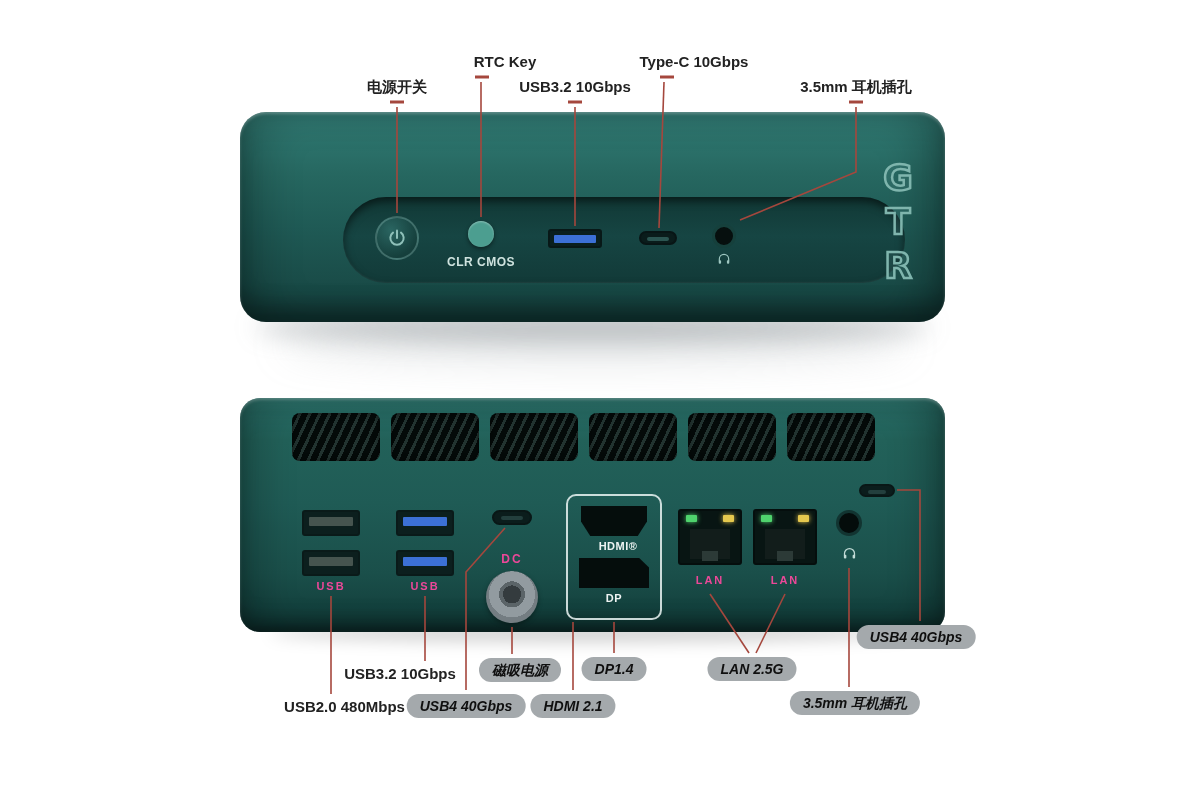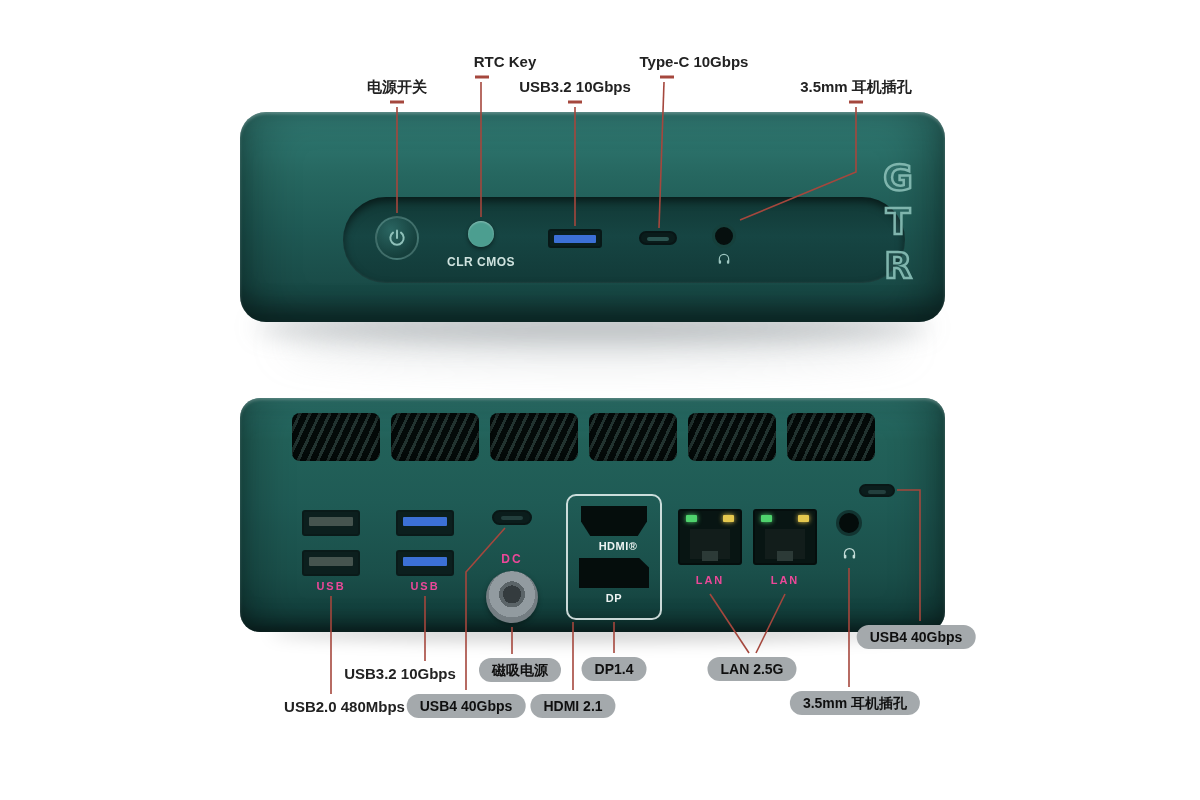--- a/index.html
+++ b/index.html
@@ -5,21 +5,21 @@
   * { margin:0; padding:0; box-sizing:border-box; }
   html,body { background:#ffffff; }
   body { font-family:"Liberation Sans","DejaVu Sans",sans-serif; }
   .stage { position:relative; width:1200px; height:800px; background:#ffffff; overflow:hidden; }
 
   
   .callout { position:absolute; transform:translateX(-50%); font-size:15px; font-weight:600;
              color:#222; white-space:nowrap; }
   .badge { position:absolute; transform:translateX(-50%); background:#a4a9ac; color:#0f0f0f;
            font-size:14px; font-weight:700; line-height:18px; padding:3px 13px;
-           border-radius:13px; white-space:nowrap; }
+           border-radius:13px; white-space:nowrap;font-style:italic; }
   .portcap { position:absolute; transform:translateX(-50%); font-size:11px; font-weight:600;
              color:#ec4899; letter-spacing:2px; white-space:nowrap; }
   .portcap.bold { font-weight:800; color:#eef4f3; letter-spacing:.5px; }
 
   
   .soft-shadow { position:absolute; border-radius:50%; filter:blur(12px); }
 
   
   .device-front { position:absolute; left:240px; top:112px; width:705px; height:210px; border-radius:26px;
     background:linear-gradient(180deg,#35817a 0%,#2d746d 12%,#266760 30%,#1f5a55 55%,#1a4d49 80%,#143f3c 97%);

